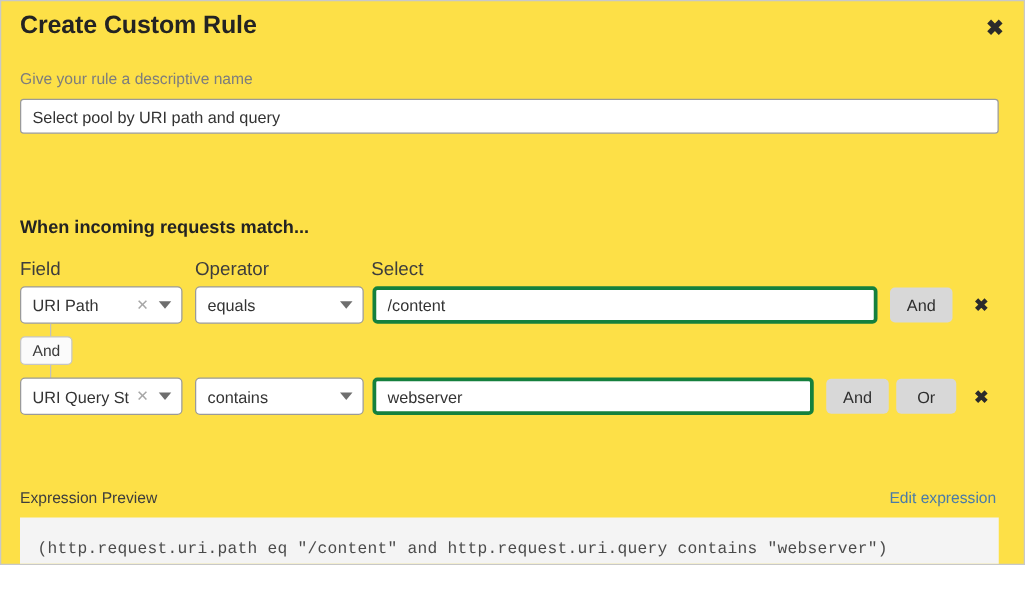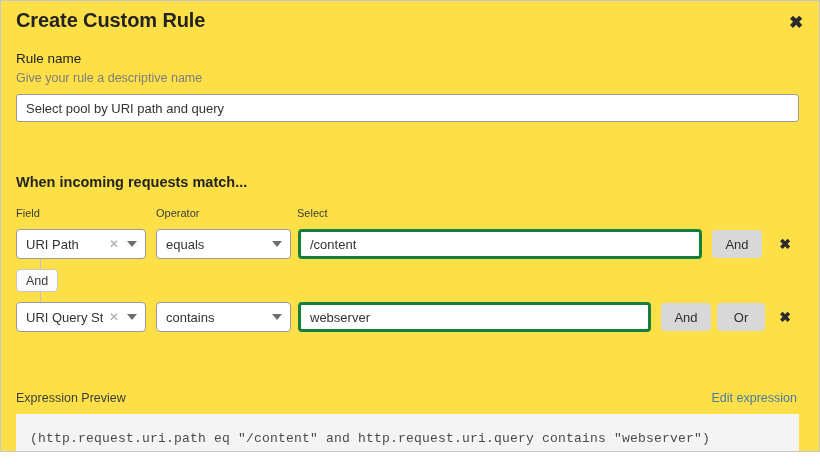--- a/index.html
+++ b/index.html
@@ -81,21 +81,21 @@
     position: absolute;
     left: 15px;
     top: 173px;
     font-size: 14.5px;
     font-weight: bold;
     color: #232323;
   }
   .col-head {
     position: absolute;
     top: 206px;
-    font-size: 11px;
+    font-size: 15px;
     color: #3d3d3d;
   }
   .ch-field    { left: 15px; }
   .ch-operator { left: 155px; }
   .ch-value    { left: 296px; }
 
   .row {
     position: absolute;
     left: 0;
     width: 820px;
@@ -270,21 +270,20 @@
 </head>
 <body>
 
 <div class="modal">
 
   <div class="title">Create Custom Rule</div>
 
   <div class="close-btn">✖</div>
 
   <div class="rulename-block">
-    <span class="label-strong">Rule name</span>
     <span class="label-sub">Give your rule a descriptive name</span>
     <input class="text-input" type="text" value="Select pool by URI path and query" style="">
   </div>
 
   <div class="section-head">When incoming requests match...</div>
 
   <div class="col-head ch-field">Field</div>
   <div class="col-head ch-operator">Operator</div>
   <div class="col-head ch-value">Select</div>
 

